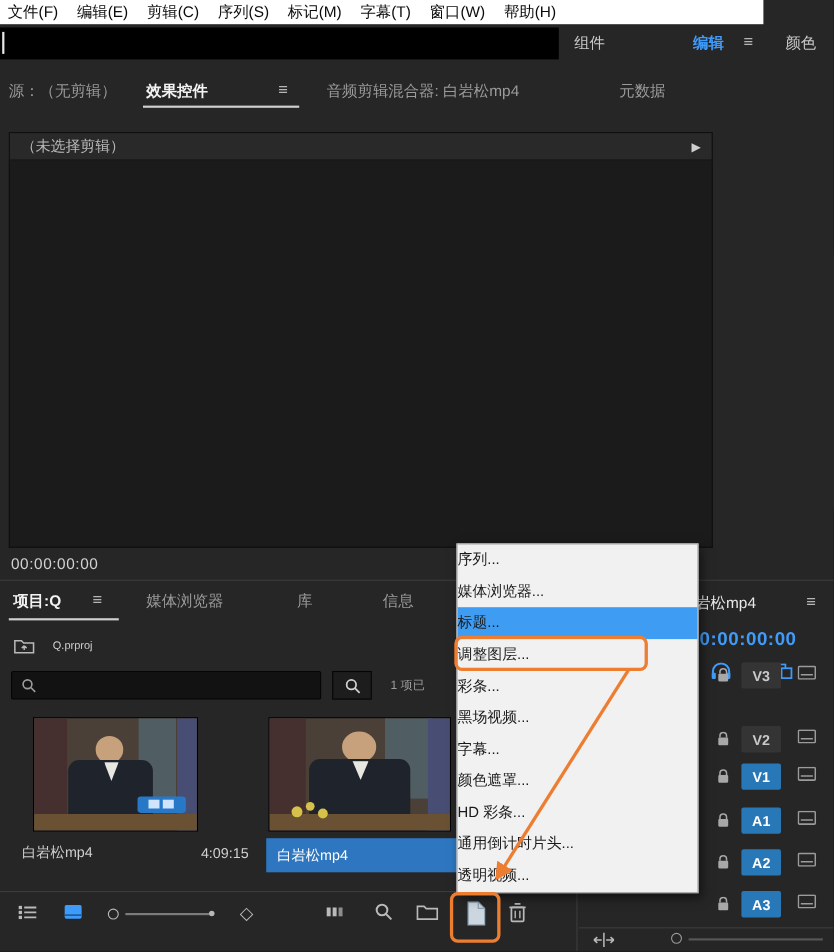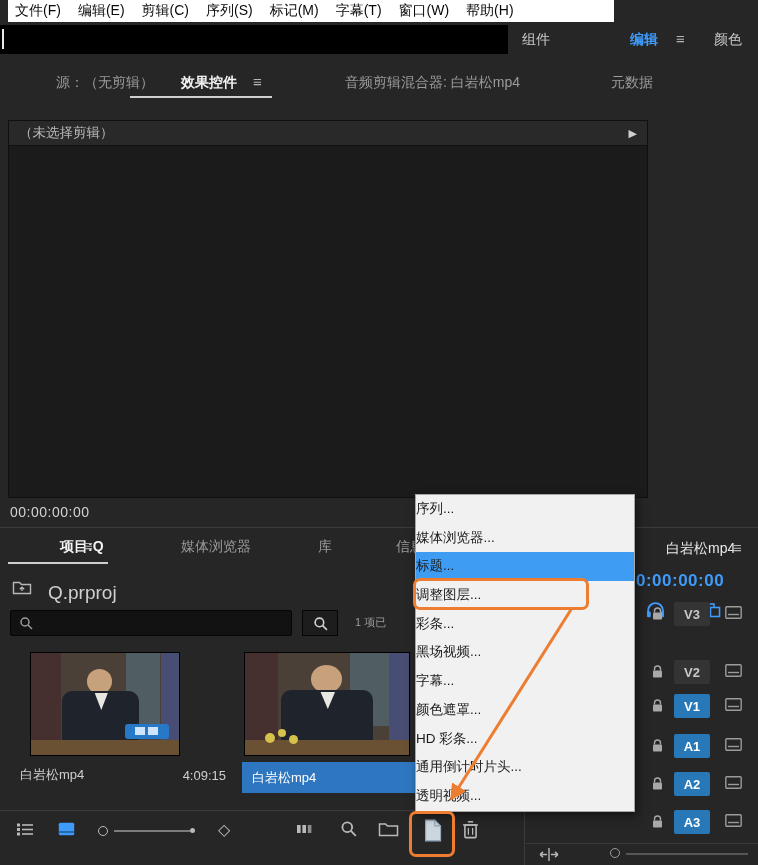--- a/index.html
+++ b/index.html
@@ -1,38 +1,38 @@
 <!DOCTYPE html>
 <html><head>
 <meta charset="utf-8">
 <style>
   *{box-sizing:border-box;margin:0;padding:0}
   body{background:#161616;font-family:"Liberation Sans","DejaVu Sans",sans-serif;}
   #root{position:relative;width:758px;height:865px;background:#262626;overflow:hidden;}
   
-  .menubar{position:absolute;left:8px;top:0;width:606px;height:22px;background:#ffffff;display:flex;align-items:center;padding-left:7px;}
+  .menubar{position:absolute;left:0;top:0;width:694px;height:22px;background:#ffffff;display:flex;align-items:center;padding-left:7px;}
   .mitem{font-size:14px;color:#0a0a0a;margin-right:17px;white-space:nowrap;cursor:default;}
   
   .querybox{position:absolute;left:0;top:25px;width:508px;height:29px;background:#000;}
   .caret{position:absolute;left:2px;top:4px;width:2px;height:20px;background:#e8e8e8;}
   .wslab{position:absolute;font-size:14px;color:#c9c9c9;white-space:nowrap;}
   .wslab.sel{color:#3f9bfa;font-weight:bold;}
   
-  .tab{position:absolute;font-size:14px;color:#9b9b9b;white-space:nowrap;margin-left:48px;}
+  .tab{position:absolute;font-size:14px;color:#9b9b9b;white-space:nowrap;}
   .tab.on{color:#f3f3f3;font-weight:bold;}
   .hamb{position:absolute;font-size:15px;color:#b5b5b5;}
   .underline{position:absolute;height:2px;background:#cfcfcf;}
   
   .ecp-head{position:absolute;left:8px;top:120px;width:640px;height:26px;background:#292929;border:1px solid #101010;display:flex;align-items:center;justify-content:space-between;padding:0 10px;font-size:13.5px;color:#b9b9b9;}
   .ecp-body{position:absolute;left:8px;top:146px;width:640px;height:352px;background:#1b1b1b;border:1px solid #101010;border-top:none;}
   .tc-left{position:absolute;left:10px;top:504px;font-size:14px;color:#d2d2d2;letter-spacing:.5px;}
   .seam-h{position:absolute;height:1px;background:#3c3c3c;}
   .seam-v{position:absolute;width:1px;background:#3c3c3c;}
   
-  .projfile{position:absolute;left:48px;top:582px;font-size:19px;color:#cfcfcf;}
+  .projfile{position:absolute;left:48px;top:582px;font-size:10px;color:#cfcfcf;}
   .search-box{position:absolute;left:10px;top:610px;width:282px;height:26px;background:#121212;border:1px solid #050505;border-radius:2px;display:flex;align-items:center;padding-left:8px;}
   .search-btn{position:absolute;left:302px;top:610px;width:36px;height:26px;background:#1d1d1d;border:1px solid #050505;display:flex;align-items:center;justify-content:center;}
   .selstat{position:absolute;left:355px;top:615px;font-size:11px;color:#9b9b9b;white-space:nowrap;}
   .cell{position:absolute;width:230px;height:150px;}
   .thumb{position:absolute;border:1px solid #000;overflow:hidden;background:#3a3a3a;}
   .scene{position:absolute;inset:0;background:#4a4038;}
   .curtain{position:absolute;left:0;top:0;width:20%;height:86%;background:#46302f;}
   .window{position:absolute;right:13%;top:0;width:23%;height:72%;background:#505e63;}
   .pillar{position:absolute;right:0;top:0;width:12%;height:100%;background:#484d74;}
   .head{position:absolute;left:38%;top:16%;width:17%;height:24%;background:#c7a07c;border-radius:50%;}

